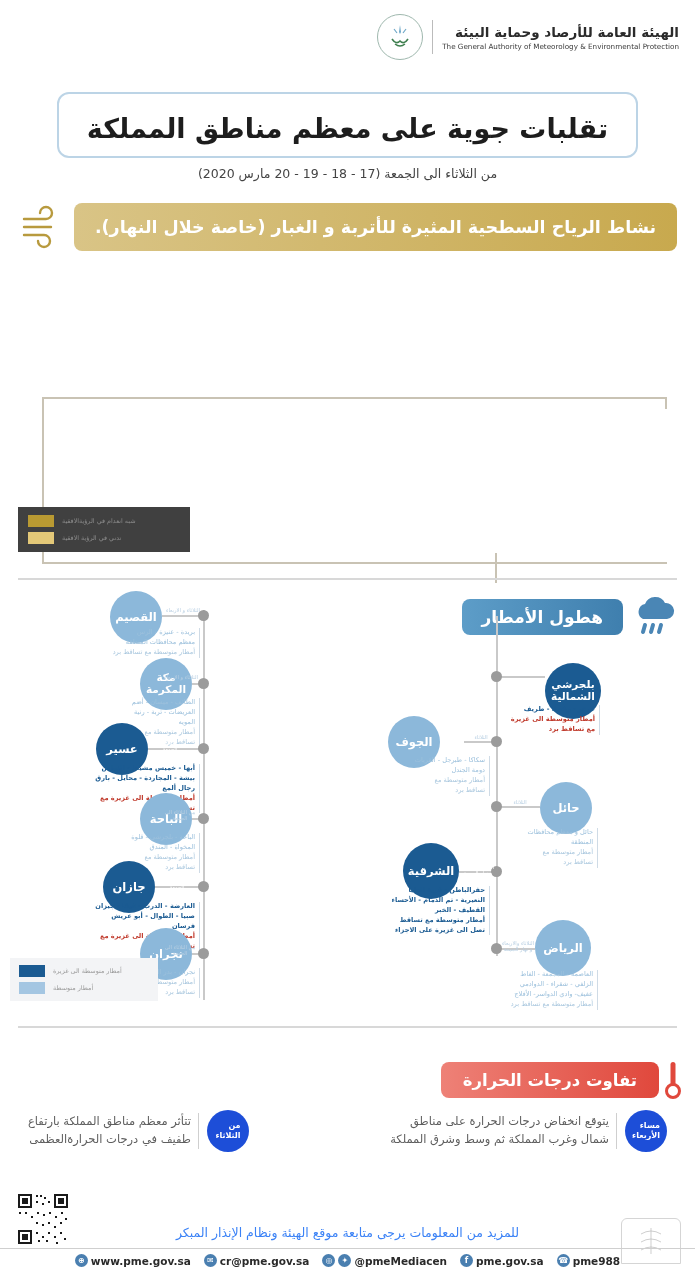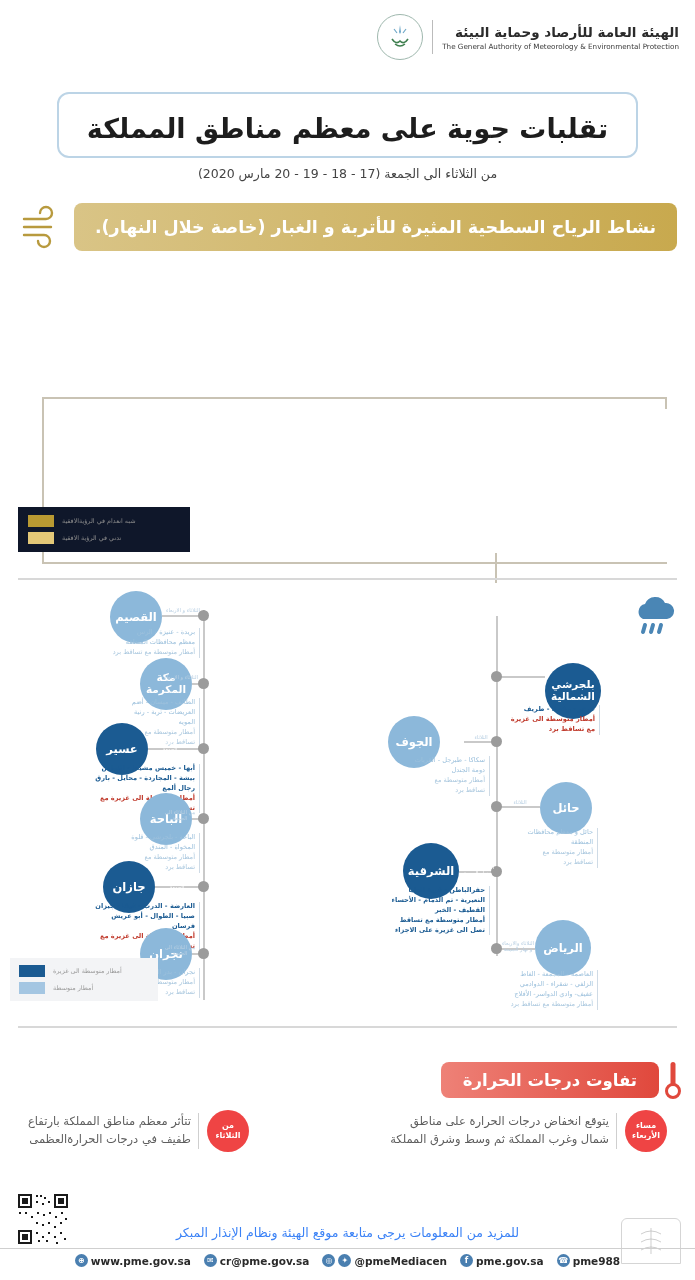--- a/index.html
+++ b/index.html
@@ -45,21 +45,21 @@
     display: flex; align-items: center; justify-content: center;
   }
   .wind-bar span { font-size: 17.5px; color: #fff; font-weight: bold; direction: rtl; letter-spacing: -0.3px; }
   .wind-icon { width: 46px; height: 46px; flex: 0 0 46px; }
 
   .wind-panel { position: relative; margin: 6px 14px 0 14px; height: 345px; }
 
   .node { position: absolute; }
   .axis { position: absolute; background: #c9c3b4; }
 
-  .wind-legend { position: absolute; left: 4px; top: 250px; width: 172px; background: #0f172a; padding: 8px 10px; }
+  .wind-legend { position: absolute; left: 4px; top: 250px; width: 172px; background: #404040; padding: 8px 10px; }
   .wlrow { display: flex; align-items: center; justify-content: flex-end; gap: 8px; margin-bottom: 5px; }
   .wlrow:last-child { margin-bottom: 0; }
   .wlrow span { font-size: 6.4px; color: #8c8c8c; direction: rtl; }
   .sw { width: 26px; height: 12px; }
   .sw-dark { background: #b99a32; }
   .sw-light { background: #e3c878; }
 
   .sec-divider { position: absolute; height: 1.5px; background: #d8d8d8; }
 
   
@@ -97,22 +97,22 @@
 
   
   .temp-head { position: absolute; right: 14px; top: 1060px; display: flex; align-items: center; gap: 6px; }
   .temp-bar { height: 36px; border-radius: 8px; background: linear-gradient(to left, #e0483c, #ee8177);
               display: flex; align-items: center; justify-content: center; padding: 0 22px; }
   .temp-bar span { font-size: 16.5px; color: #fff; font-weight: bold; direction: rtl; }
   .thermo { width: 16px; height: 40px; }
 
   .temp-rows { position: absolute; top: 1110px; left: 0; width: 695px; display: flex; justify-content: space-between; padding: 0 28px; }
   .temp-item { display: flex; align-items: center; gap: 8px; direction: rtl; }
-  .temp-badge { width: 42px; height: 42px; border-radius: 50%; background: #ef4444; color: #fff;
-                display: flex; align-items: center; justify-content: center; text-align: center;
+  .temp-badge { width: 42px; height: 42px; border-radius: 50%; background: #1d4ed8; color: #fff;
+                display: flex; align-items: center; justify-content: center; text-align: right;
                 font-size: 8px; font-weight: bold; line-height: 1.2; direction: rtl; flex: 0 0 42px;}
   .temp-text { font-size: 11.5px; color: #5e5e5e; line-height: 1.55; direction: rtl; text-align: right;
                border-right: 1.5px solid #cfcfcf; padding-right: 7px; }
 
   
   .footer-note { position: absolute; top: 1222px; width: 695px; text-align: center; }
   .footer-note span { font-size: 12.5px; color: #3b82f6; direction: rtl; }
   .qr { position: absolute; left: 16px; top: 1192px; width: 54px; height: 54px; }
   .foot-div { position: absolute; top: 1248px; left: 0; width: 695px; height: 1px; background: #cfcfcf; }
   .social { position: absolute; top: 1254px; width: 695px; display: flex; justify-content: center;
@@ -279,20 +279,23 @@
   </div>
 
   <div class="sec-divider" style="top:578px; left:18px; width:659px;"></div>
 
   <div class="rain-head">
     <div class="cloud-icon">
       <svg width="50" height="40" viewBox="0 0 50 40">
         <path d="M12 22 a8 8 0 0 1 2 -15 a11 11 0 0 1 20 -1 a8 8 0 0 1 2 16 Z" fill="#4a86b5"></path>
         <path d="M14 28 l-2 7 M22 28 l-2 7 M30 28 l-2 7" stroke="#4a86b5" stroke-width="4" stroke-linecap="round"></path>
       </svg>
+    </div>
+    <div class="rain-bar">
+      <span>هطول الأمطار</span>
     </div>
   </div>
 
   <div class="rain-panel">
 
     <div class="rb-line" style="left:203px; top:22px; width:1.6px; height:390px;"></div>
     <div class="rb-line" style="left:496px; top:28px; width:1.6px; height:340px;"></div>
 
     <div>
       <div class="rb-bubble rb-light" style="left:110px; top:3px; width:52px; height:52px; font-size:11.5px;">القصيم</div>

